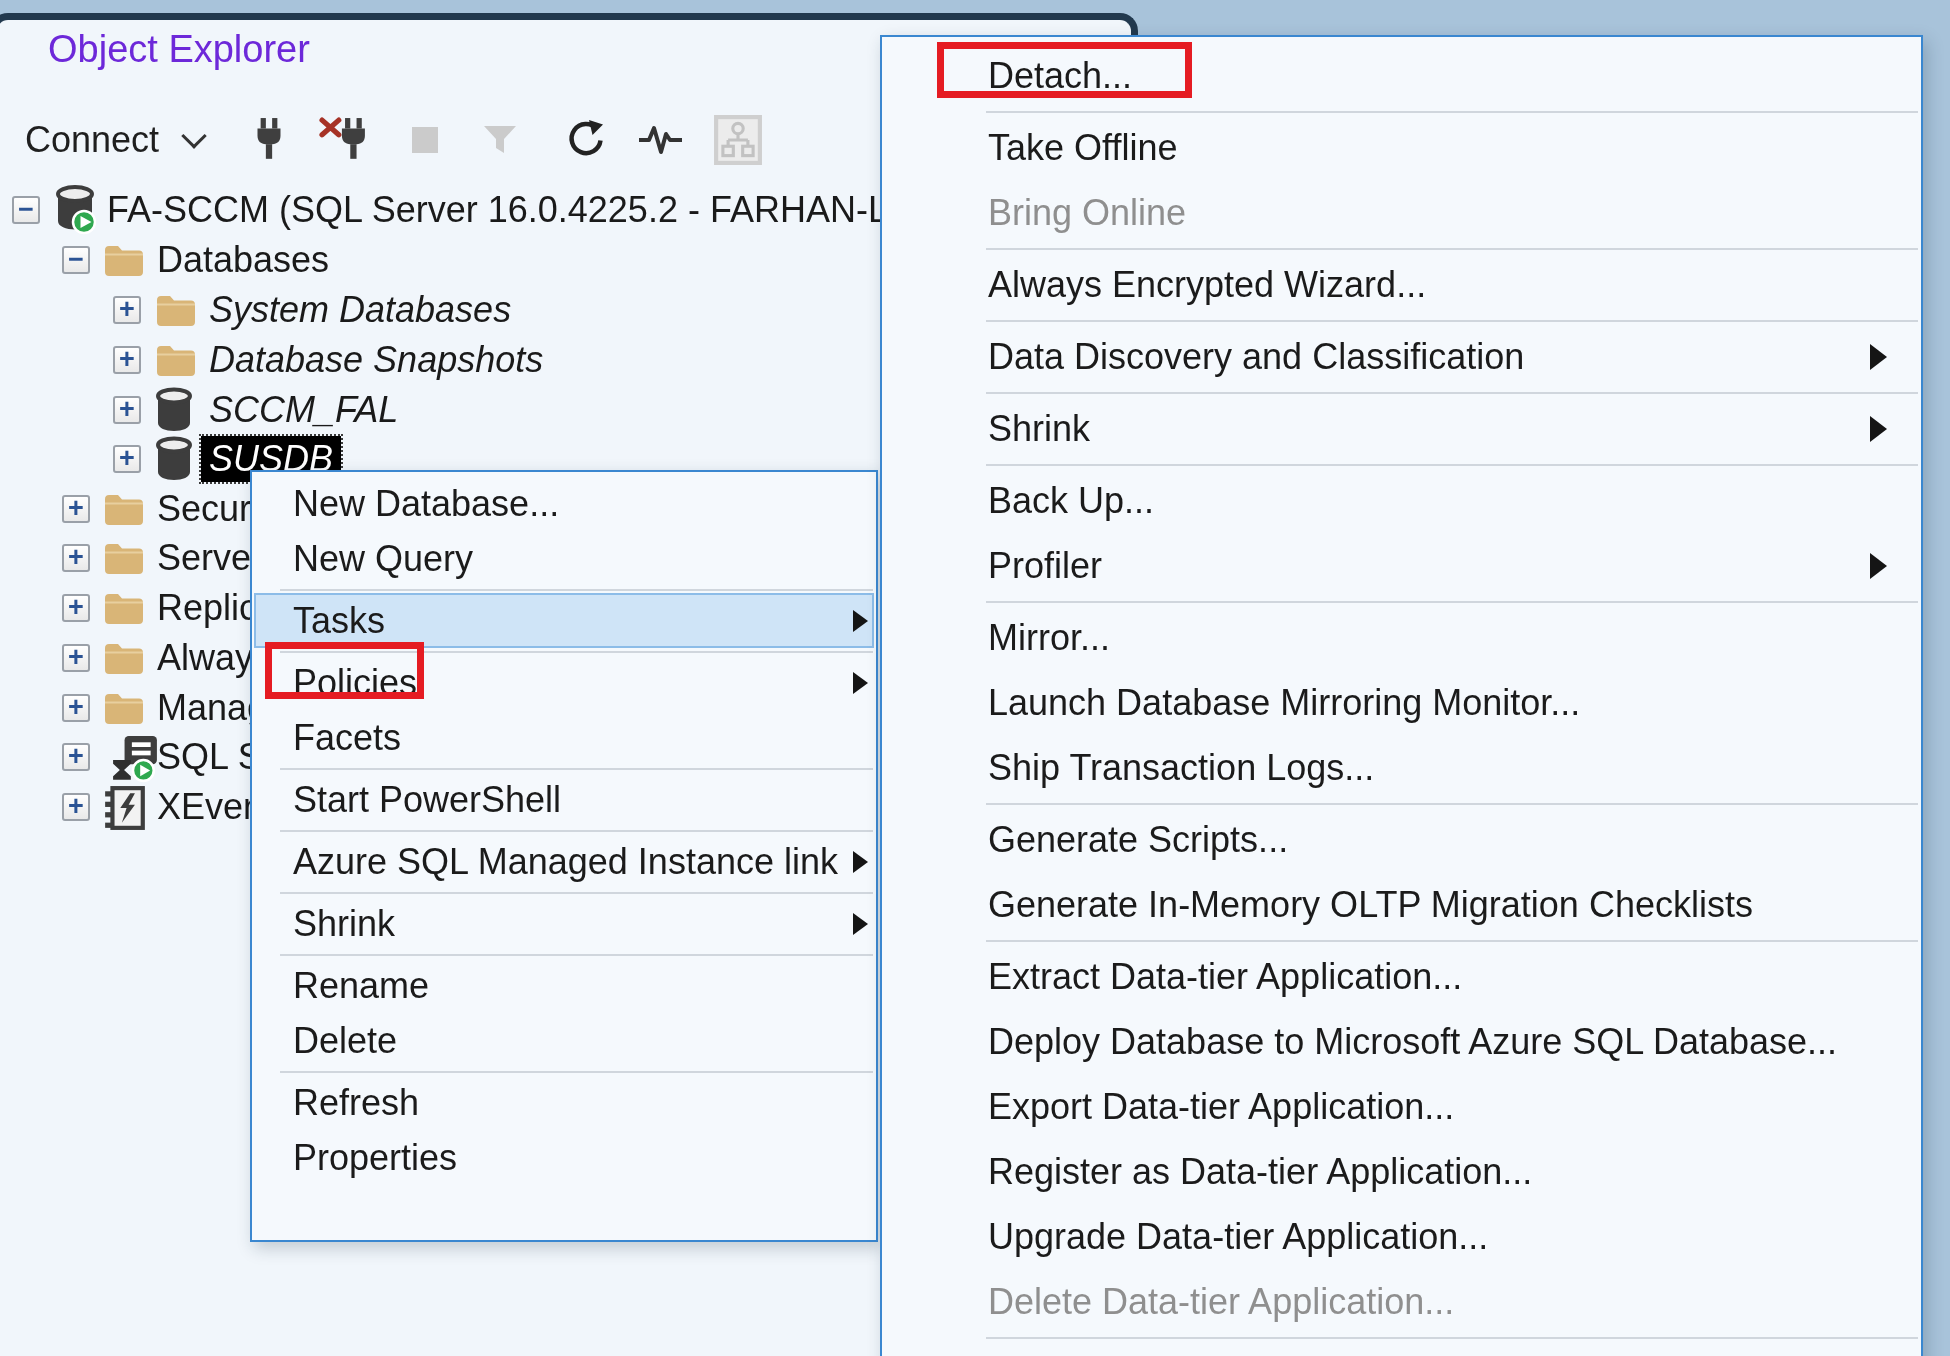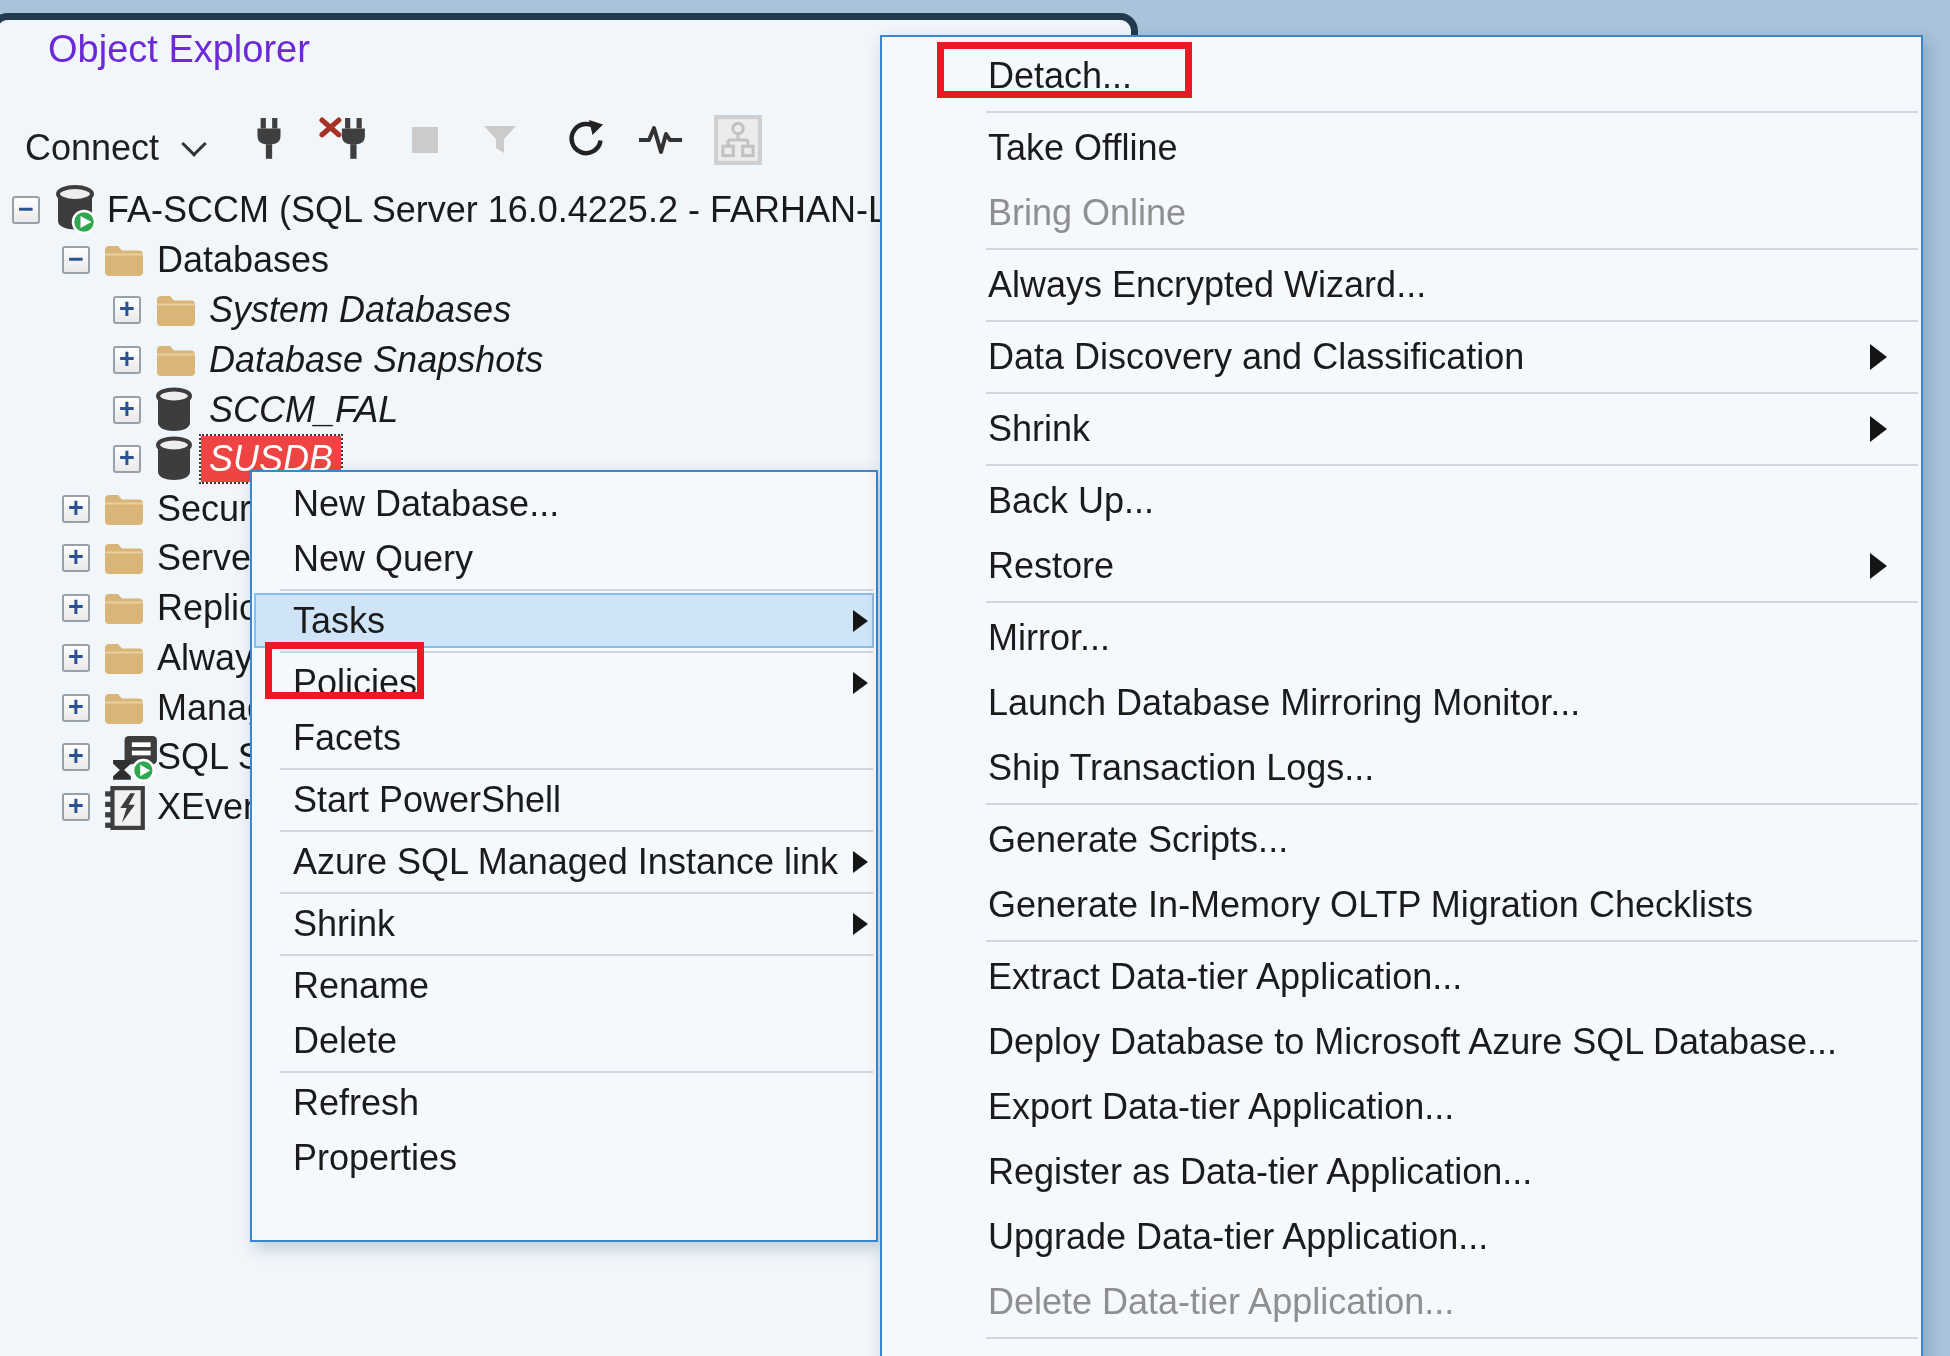--- a/index.html
+++ b/index.html
@@ -10,39 +10,39 @@
   
   .oe-panel { position:absolute; left:-10px; top:13px; width:1148px; height:1360px;
               box-sizing:border-box; background:#f1f6fb;
               border:7px solid #22394e; border-bottom:none;
               border-radius:18px 18px 0 0; z-index:1; }
   .oe-title { position:absolute; left:48px; top:28px; font-size:38px; color:#6d28d9;
               z-index:2; letter-spacing:0; }
 
   
   .toolbar { position:absolute; left:0; top:108px; height:64px; width:880px; z-index:2; }
-  .connect-btn { position:absolute; left:25px; top:8px; height:64px; display:flex;
+  .connect-btn { position:absolute; left:25px; top:0; height:64px; display:flex;
                  align-items:center; font-size:36px; color:#1f1f1f; cursor:default; }
   .chevron { display:inline-block; width:15px; height:15px; margin-left:26px; margin-top:-8px;
              border-right:3.5px solid #333; border-bottom:3.5px solid #333;
              transform:rotate(45deg); }
   .tbtn { position:absolute; top:0; height:64px; display:flex; align-items:center; }
 
   
   .trow { position:absolute; left:0; width:1130px; height:50px; line-height:50px; z-index:2; }
   .trow .exp { position:absolute; top:11px; width:28px; height:28px; box-sizing:border-box;
                background:linear-gradient(#ffffff,#e9e9e9); border:2px solid #9aa0a8;
                border-radius:3px; color:#2b5394; font-size:27px; font-weight:bold;
                line-height:23px; text-align:center; }
   .trow .ticon { position:absolute; }
   .trow .tlabel { position:absolute; font-size:36px; color:#1a1a1a; white-space:nowrap; }
   .lvl0 .exp { left:12px; } .lvl0 .ticon { left:56px; } .lvl0 .tlabel { left:107px; }
   .lvl1 .exp { left:62px; } .lvl1 .ticon { left:104px; } .lvl1 .tlabel { left:157px; }
   .lvl2 .exp { left:113px;} .lvl2 .ticon { left:156px; } .lvl2 .tlabel { left:209px;font-style:italic; }
-  .tlabel.sel { background:#ef4444; color:#ffffff; padding:1px 8px; left:201px !important;
+  .tlabel.sel { background:#000000; color:#ffffff; padding:1px 8px; left:201px !important;
                 outline:2px dotted #3b3b3b; outline-offset:0px; line-height:44px; top:2px; }
 
   
   .menu { position:absolute; box-sizing:border-box; background:#f5f9fd;
           border:2px solid #3a87d0; box-shadow:4px 6px 16px rgba(25,45,65,.22); }
   #menu1 { left:250px; top:470px; width:628px; height:772px; padding:4px 0; z-index:10; }
   #menu2 { left:880px; top:35px;  width:1043px; height:1340px; padding:6px 0; z-index:11; }
   .mi { position:relative; display:flex; align-items:center; font-size:36px; color:#1b1b1b;
         white-space:nowrap; }
   #menu1 .mi { height:55px; padding-left:41px; }
@@ -328,21 +328,21 @@
     <div class="sep"></div>
     <div class="mi">
       <span class="lbl">Shrink</span>
       <span class="arr"></span>
     </div>
     <div class="sep"></div>
     <div class="mi">
       <span class="lbl">Back Up...</span>
     </div>
     <div class="mi">
-      <span class="lbl">Restore</span>
+      <span class="lbl">Profiler</span>
       <span class="arr"></span>
     </div>
     <div class="sep"></div>
     <div class="mi">
       <span class="lbl">Mirror...</span>
     </div>
     <div class="mi">
       <span class="lbl">Launch Database Mirroring Monitor...</span>
     </div>
     <div class="mi">

